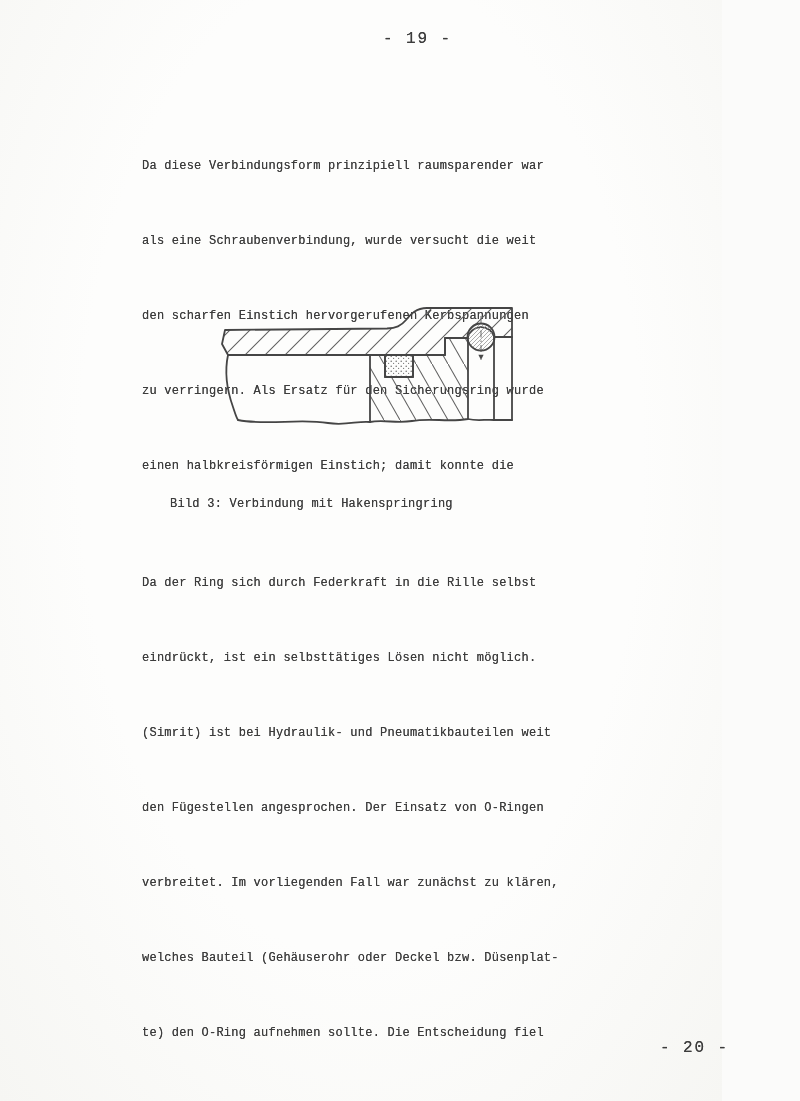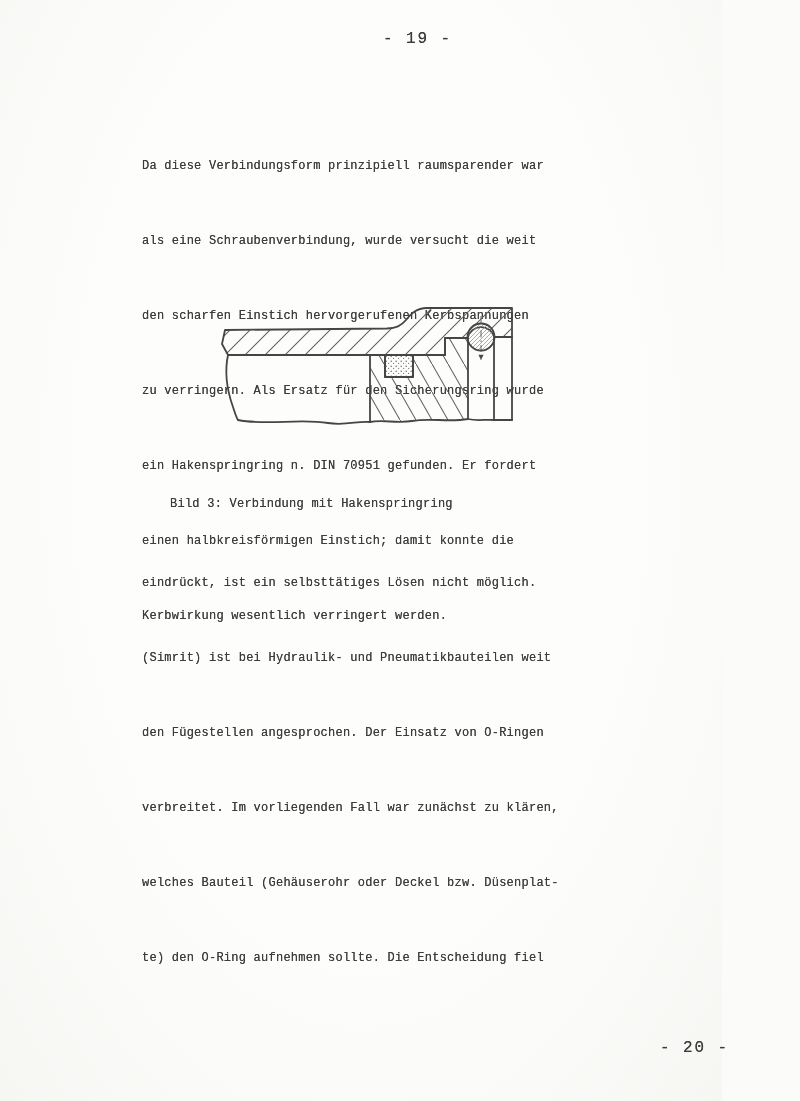--- a/index.html
+++ b/index.html
@@ -45,23 +45,21 @@
 
 <div class="page">
 
   <div id="hdr" class="pagenum">- 19 -</div>
 
   <div id="para1" class="txt">
     <div>Da diese Verbindungsform prinzipiell raumsparender war</div>
     <div>als eine Schraubenverbindung, wurde versucht die weit</div>
     <div>den scharfen Einstich hervorgerufenen Kerbspannungen</div>
     <div>zu verringern. Als Ersatz für den Sicherungsring wurde</div>
-    <div>ein Hakenspringring n. DIN 70951 gefunden. Er fordert</div>
     <div>einen halbkreisförmigen Einstich; damit konnte die</div>
-    <div>Kerbwirkung wesentlich verringert werden.</div>
   </div>
 
   <svg id="figure" viewBox="210 290 320 145">
     <defs>
       <pattern id="hw" patternUnits="userSpaceOnUse" width="20" height="20">
         <path class="hatchline" d="M0,20 L20,0"></path>
         <path class="hatchline" d="M-1,1 L1,-1"></path>
         <path class="hatchline" d="M19,21 L21,19"></path>
       </pattern>
       <pattern id="hd" patternUnits="userSpaceOnUse" width="16" height="28">
@@ -94,20 +92,21 @@
     <path class="outline" d="M 238,420 C 268,426 298,418 328,423 C 346,426 358,420.5 370,422"></path>
     <path class="outline" d="M 468,419 C 478,421.5 486,419 494,420 L 512,420"></path>
 
     <path class="outline" d="M 494,337 L 494,420"></path>
     <path class="outline" d="M 512,337 L 512,420"></path>
   </svg>
 
   <div id="caption" class="txt">Bild 3: Verbindung mit Hakenspringring</div>
 
   <div id="para2" class="txt">
+    <div>Da der Ring sich durch Federkraft in die Rille selbst</div>
     <div>eindrückt, ist ein selbsttätiges Lösen nicht möglich.</div>
     <div>(Simrit) ist bei Hydraulik- und Pneumatikbauteilen weit</div>
     <div>den Fügestellen angesprochen. Der Einsatz von O-Ringen</div>
     <div>verbreitet. Im vorliegenden Fall war zunächst zu klären,</div>
     <div>welches Bauteil (Gehäuserohr oder Deckel bzw. Düsenplat-</div>
     <div>te) den O-Ring aufnehmen sollte. Die Entscheidung fiel</div>
     
     
     
     

